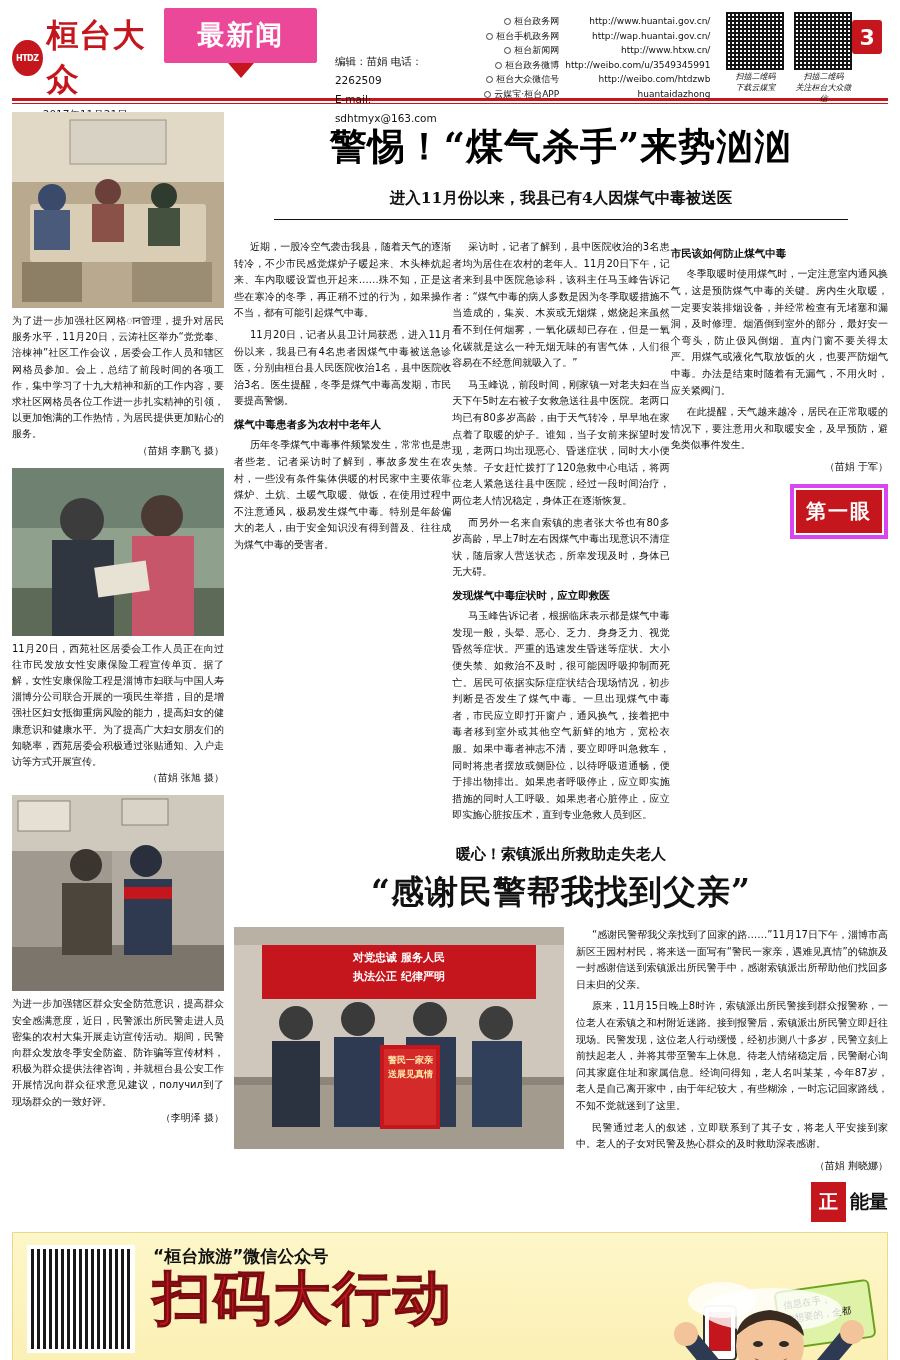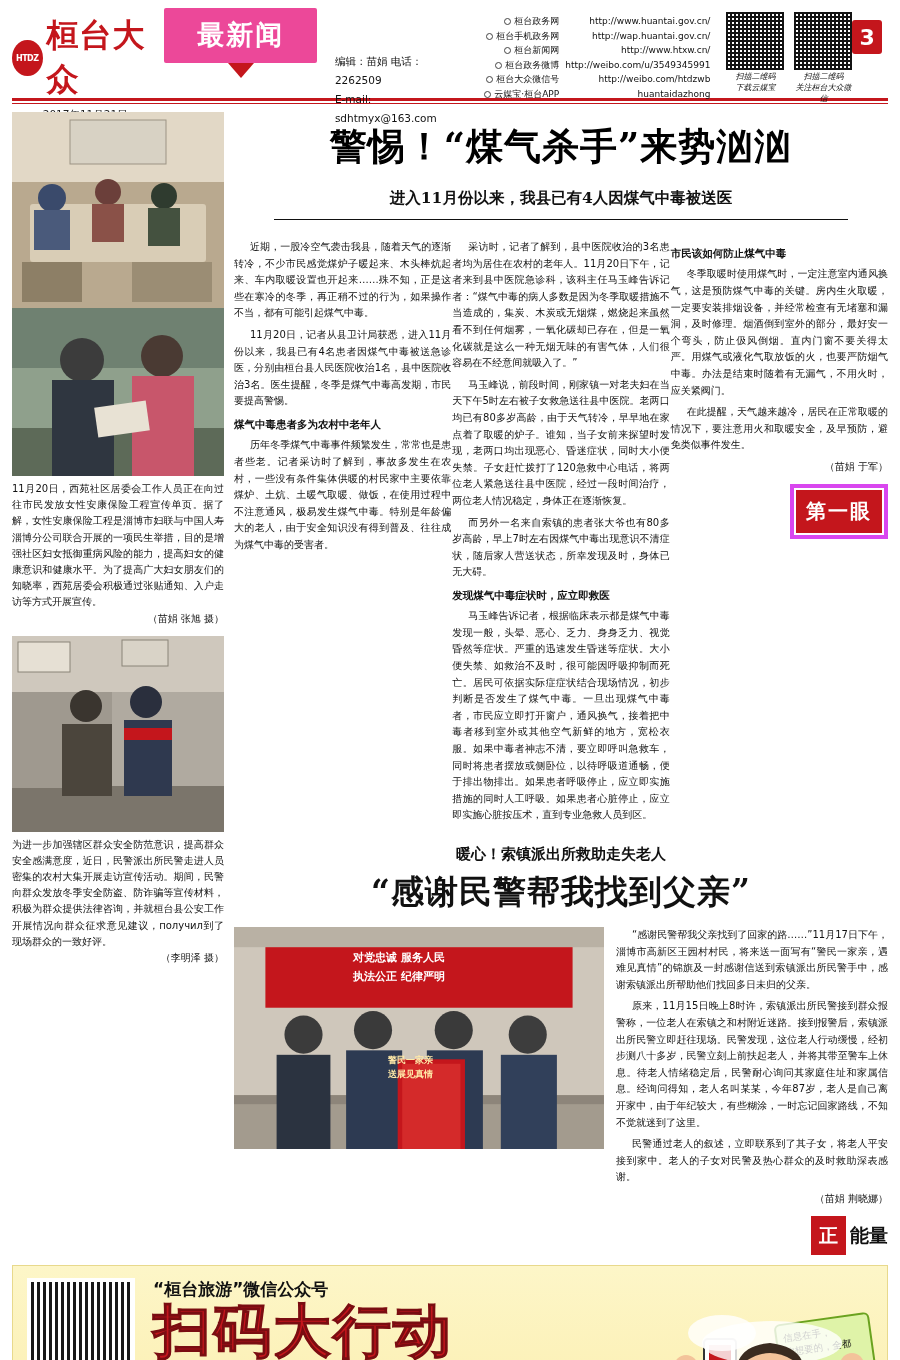--- a/index.html
+++ b/index.html
@@ -106,21 +106,21 @@
   }
   .stamp-wrap { margin-top:8px; display:flex; justify-content:flex-end; }
   .stamp-box { border:4px solid #d946ef; padding:2px; display:inline-block; }
 
   .second-kicker { text-align:center; font-size:15px; font-weight:bold; margin:16px 0 6px;
                    font-family:"DejaVu Serif","Liberation Serif",serif; }
   .second-head { text-align:center; font-size:33px; font-weight:bold; letter-spacing:1px;
                  font-family:"DejaVu Serif","Liberation Serif",serif; margin:4px 0 12px; }
 
   .two-col { display:flex; gap:12px; }
-  .photo-wide { width:370px; height:222px; position:relative; overflow:hidden;
+  .photo-wide { width:330px; height:222px; position:relative; overflow:hidden;
                 background:linear-gradient(160deg,#d8cfc4,#b0a695 60%,#8a8173); }
 
   .stamp2 { display:flex; align-items:center; gap:4px; justify-content:flex-end; margin-top:8px; }
   .stamp2 .red { background:#c4161c;color:#fff;font-weight:bold;font-size:19px;padding:4px 8px;
                  font-family:"DejaVu Serif","Liberation Serif",serif;}
   .stamp2 .blk { font-weight:bold;font-size:19px; font-family:"DejaVu Serif","Liberation Serif",serif;}
 
   
   .ad {
     margin-top:10px; height:318px; position:relative; overflow:hidden;
@@ -245,20 +245,24 @@
           <rect x="18" y="92" width="176" height="58" rx="3" fill="#d9cdb6"></rect>
           <circle cx="40" cy="86" r="14" fill="#3a4a6b"></circle>
             <rect x="22" y="98" width="36" height="40" fill="#4a5a7b"></rect>
           <circle cx="96" cy="80" r="13" fill="#6b3f3a"></circle>
             <rect x="80" y="92" width="32" height="38" fill="#8a5148"></rect>
           <circle cx="152" cy="84" r="13" fill="#2f3b2f"></circle>
             <rect x="136" y="96" width="32" height="38" fill="#44513f"></rect>
           <rect x="10" y="150" width="60" height="40" fill="#8d7f66"></rect>
           <rect x="120" y="150" width="80" height="40" fill="#9b8d74"></rect>
         </svg>
+      </div>
+      <div class="cap">
+        <span>为了进一步加强社区网格ान管理，提升对居民服务水平，11月20日，云涛社区举办“党党奉、涪棟神”社区工作会议，居委会工作人员和辖区网格员参加。会上，总结了前段时间的各项工作，集中学习了十九大精神和新的工作内容，要求社区网格员各位工作进一步扎实精神的引领，以更加饱满的工作热情，为居民提供更加贴心的服务。</span>
+        <span class="credit">（苗娟 李鹏飞 摄）</span>
       </div>
 
       <div class="photo ph2">
         <svg class="ph-scene" viewBox="0 0 212 168" preserveAspectRatio="none">
           <rect width="212" height="168" fill="#8fa08c"></rect>
           <rect x="0" y="0" width="212" height="60" fill="#6f8171"></rect>
           <rect x="0" y="120" width="212" height="48" fill="#5d6a58"></rect>
           <circle cx="70" cy="52" r="22" fill="#3c3c3c"></circle>
             <rect x="40" y="72" width="62" height="96" fill="#2f3640"></rect>
           <circle cx="150" cy="48" r="21" fill="#4a3a33"></circle>

